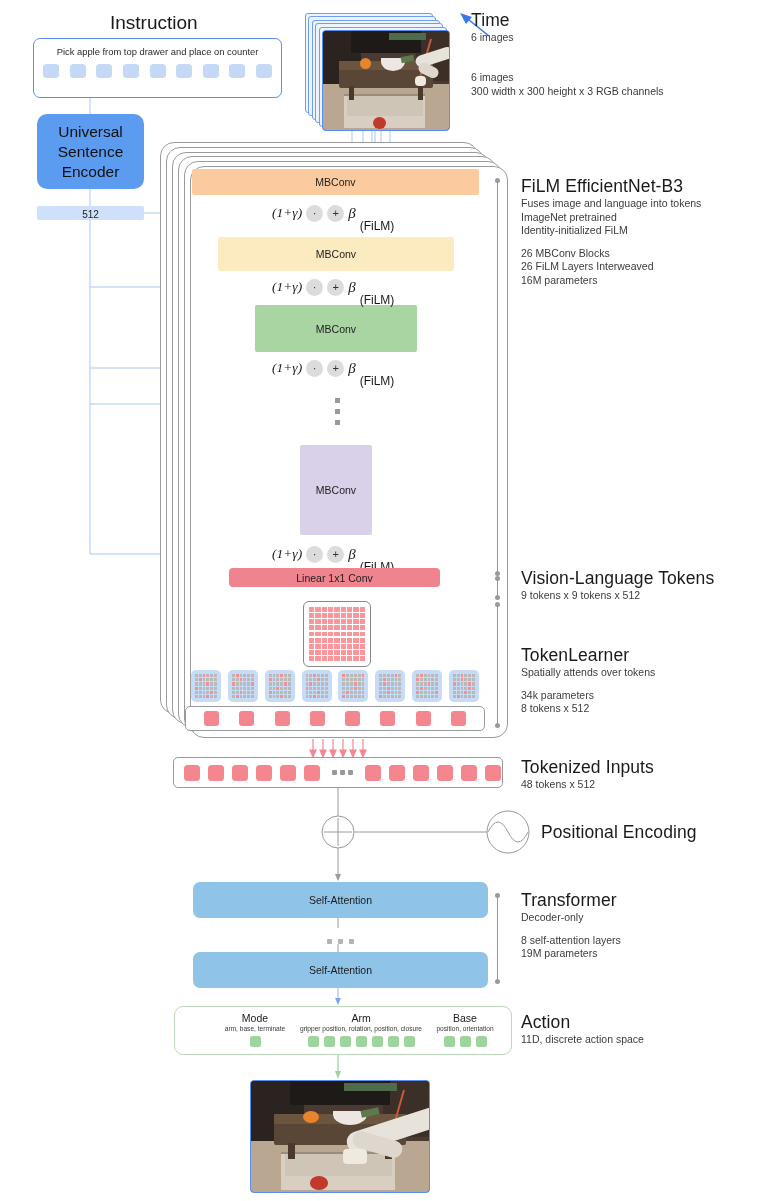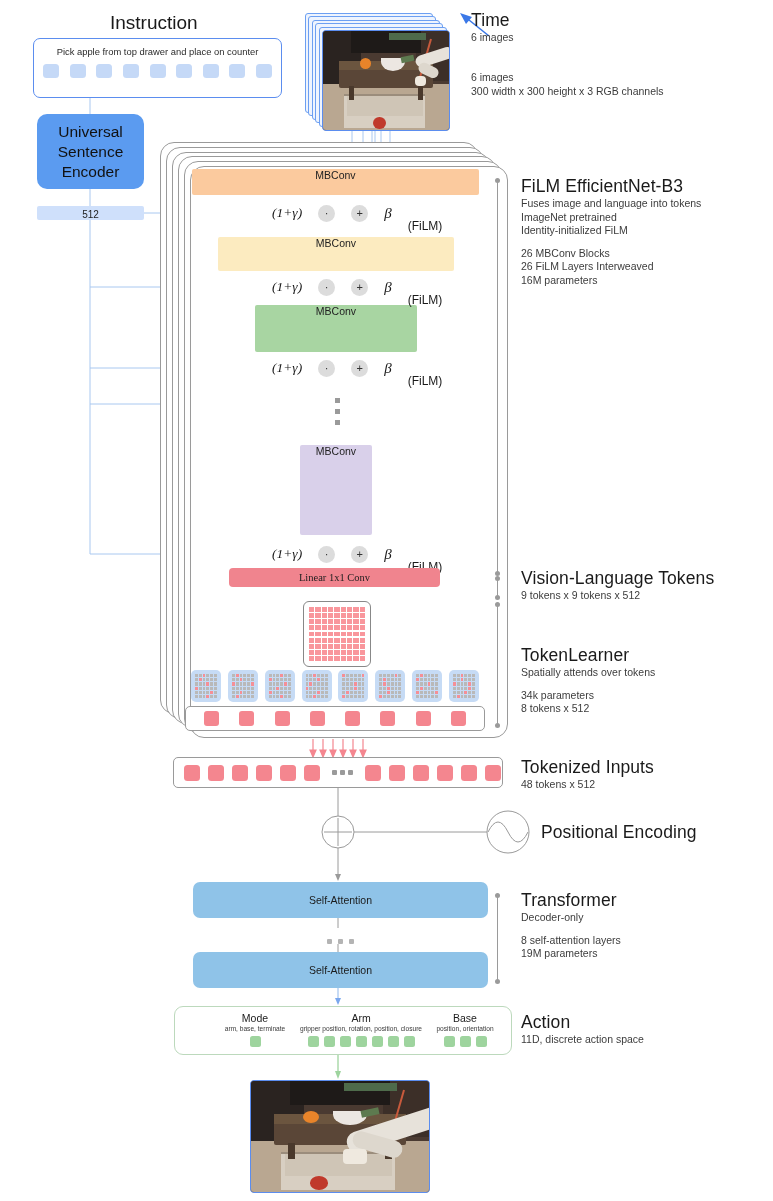--- a/index.html
+++ b/index.html
@@ -87,26 +87,26 @@
   #backbone-stack .card {
     position:absolute; border:1.1px solid #9a9a9a; background:#ffffff; border-radius:14px;
   }
   #backbone-card {
     position:absolute; left:30px; top:24px; width:318px; height:572px;
     border:1.1px solid #9a9a9a; background:#fff; border-radius:14px;
   }
 
   .mbconv {
     position:absolute; border-radius:2px;
-    display:flex; justify-content:center;
+    display:flex; align-items:center; justify-content:center;
     font-size:10.5px; color:#222;
   }
 
   .film-row {
-    position:absolute; height:18px; display:flex; align-items:center; gap:16px;
+    position:absolute; height:18px; display:flex; align-items:center; gap:4px;
     font-size:12.5px; color:#1a1a1a;
   }
   .film-row .gam { font-style:italic; font-family:"Liberation Serif", serif; font-size:13.5px; }
   .film-row .opc {
     width:17px; height:17px; border-radius:50%; background:#dcdcdc;
     display:flex; align-items:center; justify-content:center;
     font-size:11px; color:#333; font-family:"Liberation Sans", sans-serif; font-style:normal;
   }
   .film-row .beta { font-family:"Liberation Serif", serif; font-style:italic; font-size:15px; }
   .film-row .flab { font-size:12px;margin-top:25px; }
@@ -379,21 +379,21 @@
   <span class="flab">(FiLM)</span>
 </div>
 <div class="abs film-row" style="left:272px; top:545px;">
   <span class="gam">(1+γ)</span>
   <span class="opc">·</span>
   <span class="opc">+</span>
   <span class="beta">β</span>
   <span class="flab">(FiLM)</span>
 </div>
 
-<div class="abs" id="linearconv" style="left:229px; top:568px;font-family:Liberation Serif, serif;">
+<div class="abs" id="linearconv" style="left:229px; top:568px;">
   <span>Linear 1x1 Conv</span>
 </div>
 
 <div class="abs" id="token-grid" style="left:303px; top:601px;">
   <u></u>
     <u></u>
     <u></u>
     <u></u>
     <u></u>
     <u></u>

